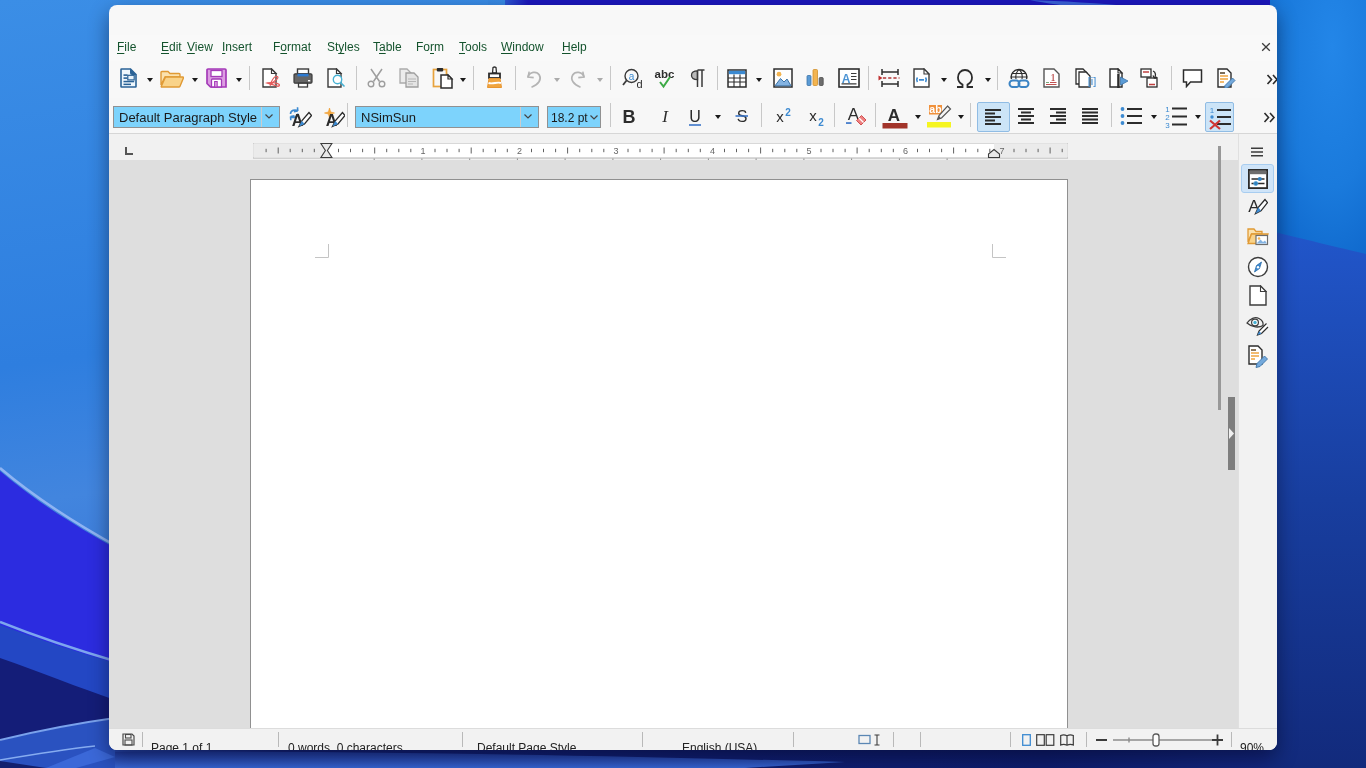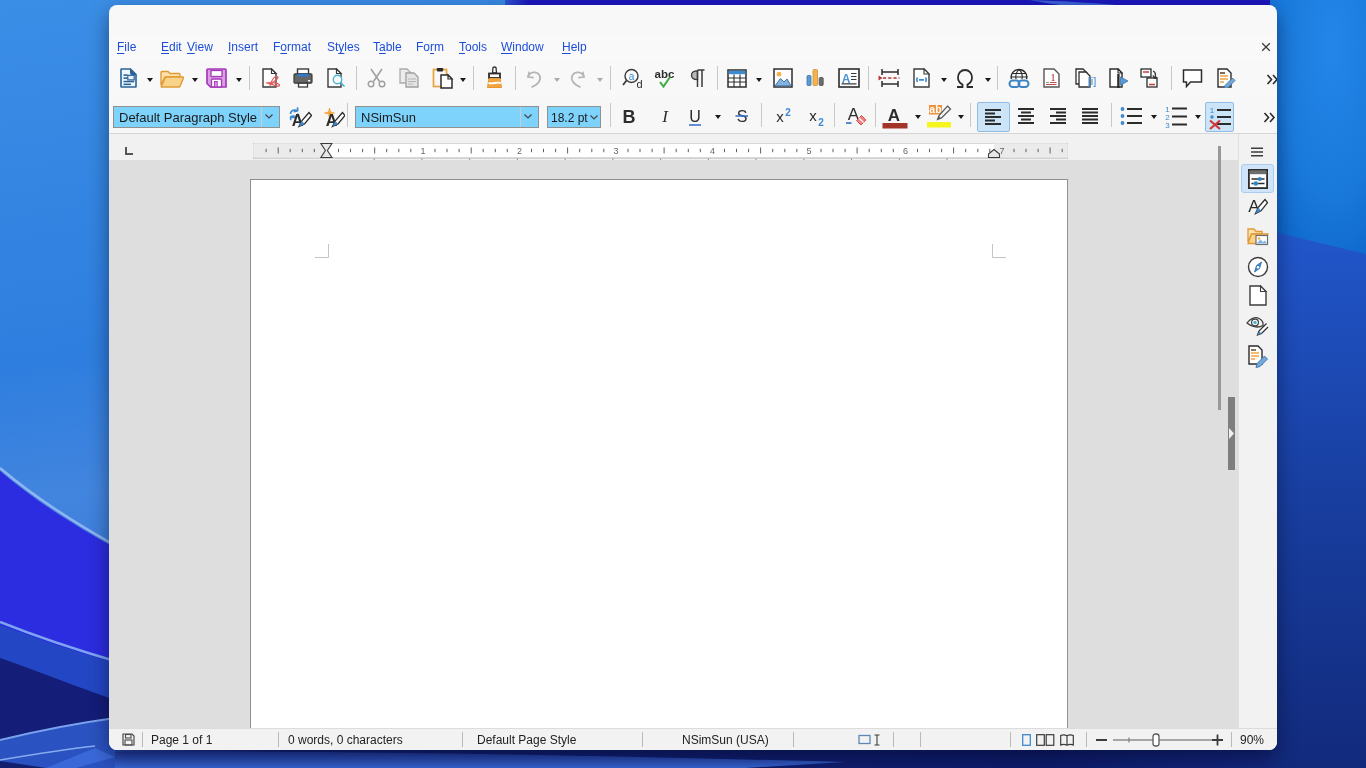--- a/index.html
+++ b/index.html
@@ -2,33 +2,33 @@
 <html><head>
 <meta charset="utf-8">
 <style>
 * { margin:0; padding:0; box-sizing:border-box; }
 html,body { width:1366px; height:768px; overflow:hidden; font-family:"Liberation Sans", sans-serif; }
 .ab { position:absolute; }
 #wp { position:absolute; left:0; top:0; width:1366px; height:768px; }
 #win { position:absolute; left:109px; top:5px; width:1168px; height:745px; background:#f8f8f8; border-radius:8px; overflow:hidden; box-shadow:0 8px 20px rgba(0,0,20,0.45); }
 #titlebar { position:absolute; left:0; top:0; width:1168px; height:30px; background:#efeff0; }
 #menubar { position:absolute; left:0; top:30px; width:1168px; height:26px; background:#f9f9f9; }
-.mi { position:absolute; top:5px; font-size:12px; color:#1d4ed8; white-space:nowrap; }
+.mi { position:absolute; top:5px; font-size:12px; color:#14532d; white-space:nowrap; }
 .mi u { text-decoration-thickness:1px; text-underline-offset:2px; }
 #tb1 { position:absolute; left:0; top:56px; width:1168px; height:37px; background:#f8f8f8; }
 #tb2 { position:absolute; left:0; top:93px; width:1168px; height:36px; background:#f7f7f7; border-bottom:1px solid #d6d6d6; }
 .tsep { position:absolute; top:5px; width:1px; height:24px; background:#c8c8c8; }
 .darr { position:absolute; width:0; height:0; border-left:3.5px solid transparent; border-right:3.5px solid transparent; border-top:4.5px solid #1a1a1a; }
 .darr.gray { border-top-color:#ababab; }
 #rulerrow { position:absolute; left:0; top:129px; width:1129px; height:26px; background:#f1f1f1; }
 #docarea { position:absolute; left:0; top:155px; width:1129px; height:568px; background:#dedede; }
 #page { position:absolute; left:141px; top:19px; width:818px; height:549px; background:#ffffff; border:1px solid #909090; border-bottom:none; }
 #sidebar { position:absolute; left:1129px; top:129px; width:39px; height:594px; background:#f2f2f2; border-left:1px solid #e0e0e0; }
 #statusbar { position:absolute; left:0; top:723px; width:1168px; height:22px; background:#f2f2f2; border-top:1px solid #dcdcdc; }
-.st { position:absolute; top:4px; font-size:12px; color:#222222; white-space:nowrap; }
+.st { position:absolute; top:12px; font-size:12px; color:#222222; white-space:nowrap; }
 .ssep { position:absolute; top:3px; width:1px; height:15px; background:#b9b9b9; }
 .combo { position:absolute; top:8px; height:22px; background:#7dd3fc; border:1px solid #919191; font-size:13px; color:#1a1a1a; }
 .combo .ctext { position:absolute; left:5px; top:3px; }
 .combo .cline { position:absolute; right:17px; top:0; width:1px; height:20px; background:#cccccc; }
 .chev { position:absolute; right:6px; top:7px; width:8px; height:5px; }
 .icon { position:absolute; }
 </style>
 </head>
 <body>
 <svg id="wp" viewBox="0 0 1366 768" preserveAspectRatio="none">
@@ -81,21 +81,21 @@
   <path d="M0,740 C35,731.5 75,723.5 115,718" fill="none" stroke="#7aa2ec" stroke-width="2"></path>
   <path d="M0,760 C30,755 60,750 95,746" fill="none" stroke="#86acf0" stroke-width="1.5"></path>
   <path d="M0,761 L0,768 L46,768 Z" fill="#12206e"></path>
   <path d="M46,768 L95,748 L115,757 L76,768 Z" fill="#3b68d8"></path>
 </svg>
 <div id="win">
   <div id="menubar">
     <div class="mi" style="left:8px"><u>F</u>ile</div>
     <div class="mi" style="left:52px"><u>E</u>dit</div>
     <div class="mi" style="left:78px"><u>V</u>iew</div>
-    <div class="mi" style="left:119px"><u>I</u>nsert</div>
+    <div class="mi" style="left:113px"><u>I</u>nsert</div>
     <div class="mi" style="left:164px">F<u>o</u>rmat</div>
     <div class="mi" style="left:218px">St<u>y</u>les</div>
     <div class="mi" style="left:264px">T<u>a</u>ble</div>
     <div class="mi" style="left:307px">Fo<u>r</u>m</div>
     <div class="mi" style="left:350px"><u>T</u>ools</div>
     <div class="mi" style="left:392px"><u>W</u>indow</div>
     <div class="mi" style="left:453px"><u>H</u>elp</div>
     <svg class="ab" style="left:1152px;top:7px" width="10" height="10" viewBox="0 0 10 10">
       <path d="M1.2,1.2 L8.8,8.8 M8.8,1.2 L1.2,8.8" stroke="#3c3c3c" stroke-width="1.3"></path>
     </svg>
@@ -494,21 +494,21 @@
       <rect x="3.5" y="1.5" width="5.5" height="3.5" fill="none" stroke="#4a4a4a" stroke-width="1.1"></rect>
       <rect x="3" y="7" width="7" height="5" fill="none" stroke="#4a4a4a" stroke-width="1.1"></rect>
     </svg>
     <div class="ssep" style="left:33px"></div>
     <div class="st" style="left:42px">Page 1 of 1</div>
     <div class="ssep" style="left:169px"></div>
     <div class="st" style="left:179px">0 words, 0 characters</div>
     <div class="ssep" style="left:353px"></div>
     <div class="st" style="left:368px">Default Page Style</div>
     <div class="ssep" style="left:533px"></div>
-    <div class="st" style="left:573px">NSimSun (USA)</div>
+    <div class="st" style="left:573px">English (USA)</div>
     <div class="ssep" style="left:684px"></div>
     <svg class="ab" style="left:749px;top:5px" width="28" height="12" viewBox="0 0 28 12">
       <rect x="1" y="1.5" width="11" height="8" fill="none" stroke="#5b87b4" stroke-width="1.3"></rect>
       <path d="M19,1 V11 M16.5,1 H21.5 M16.5,11 H21.5" stroke="#3c3c3c" stroke-width="1.1"></path>
     </svg>
     <div class="ssep" style="left:784px"></div>
     <div class="ssep" style="left:811px"></div>
     <div class="ssep" style="left:901px"></div>
     <svg class="ab" style="left:913px;top:5px" width="55" height="12" viewBox="0 0 55 12">
       <rect x="0.7" y="0.7" width="7.6" height="10.6" fill="none" stroke="#3c8ad1" stroke-width="1.3"></rect>

